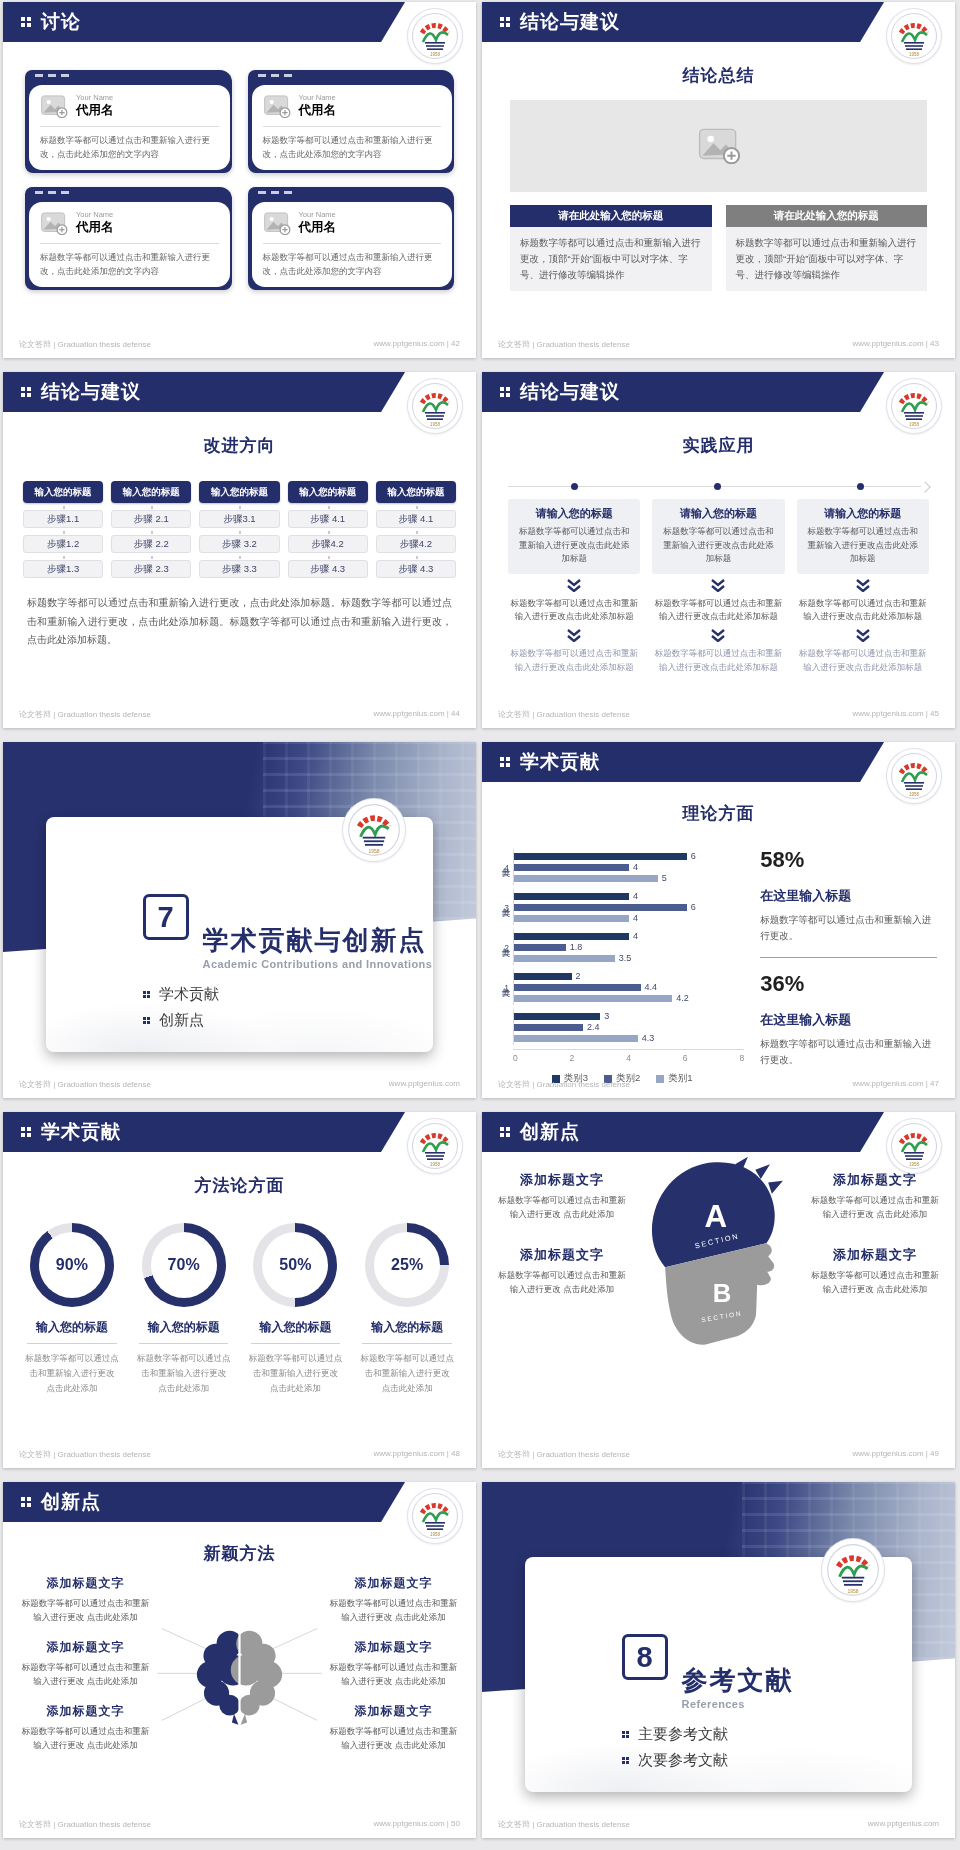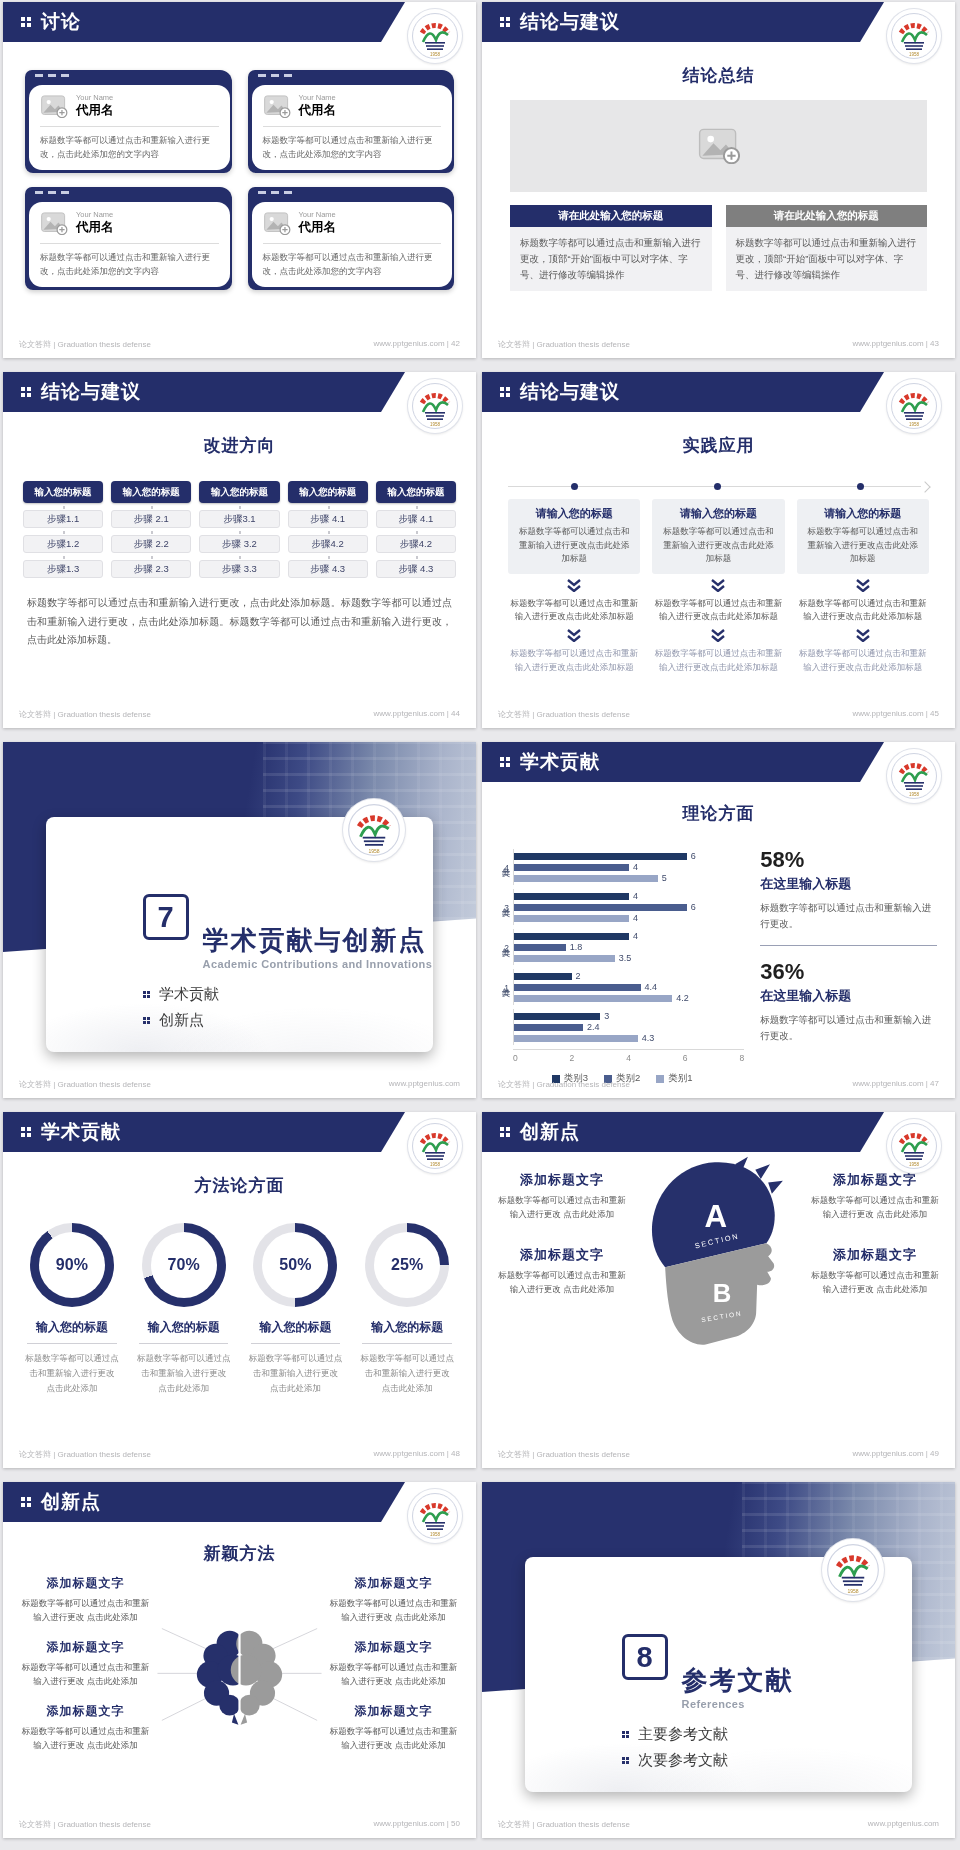--- a/index.html
+++ b/index.html
@@ -118,21 +118,21 @@
   .cbars{flex:1;border-left:1px solid #d9d9d9;padding:1px 0;}
   .crow2{display:flex;align-items:center;height:10px;margin:1px 0;}
   .cbar{height:7px;}
   .cval{font-size:9px;color:#3f4a6b;margin-left:4px;}
   #chart-axis{margin-left:13px;border-top:1px solid #d9d9d9;display:flex;justify-content:space-between;font-size:8.5px;color:#8c8c8c;padding-top:3px;}
   #chart-legend{display:flex;justify-content:center;gap:16px;margin-top:9px;font-size:9.5px;color:var(--txt-gray);}
   .litem{display:flex;align-items:center;gap:4px;}
   .litem i{width:8px;height:8px;display:inline-block;}
   .stats{width:42%;padding-top:6px;}
   .stat-pct{font-size:22px;font-weight:bold;color:#1f1f1f;}
-  .stat-title{font-size:13px;font-weight:bold;color:var(--navy);margin-top:2px;}
+  .stat-title{font-size:13px;font-weight:bold;color:var(--navy);margin-top:14px;}
   .stat-body{font-size:9.5px;color:var(--txt-gray);line-height:1.7;margin-top:7px;}
   .stat-div{border-top:1px solid #9aa0b5;margin:13px 0;}
   
   .cols4{display:grid;grid-template-columns:repeat(4,1fr);gap:10px;margin:26px 18px 0;}
   .donut{width:84px;height:84px;border-radius:50%;position:relative;margin:0 auto;}
   .donut::after{content:"";position:absolute;inset:9px;background:#fff;border-radius:50%;}
   .donut span{position:absolute;inset:0;display:flex;align-items:center;justify-content:center;font-size:16px;font-weight:bold;color:var(--navy);z-index:1;}
   .d-title{font-size:12px;font-weight:bold;color:var(--navy);text-align:center;margin:12px auto 0;padding-bottom:7px;border-bottom:1px solid #d0d0d6;width:88%;}
   .d-body{font-size:8.5px;color:var(--txt-light);text-align:center;line-height:1.75;margin-top:7px;padding:0 4px;}
   

